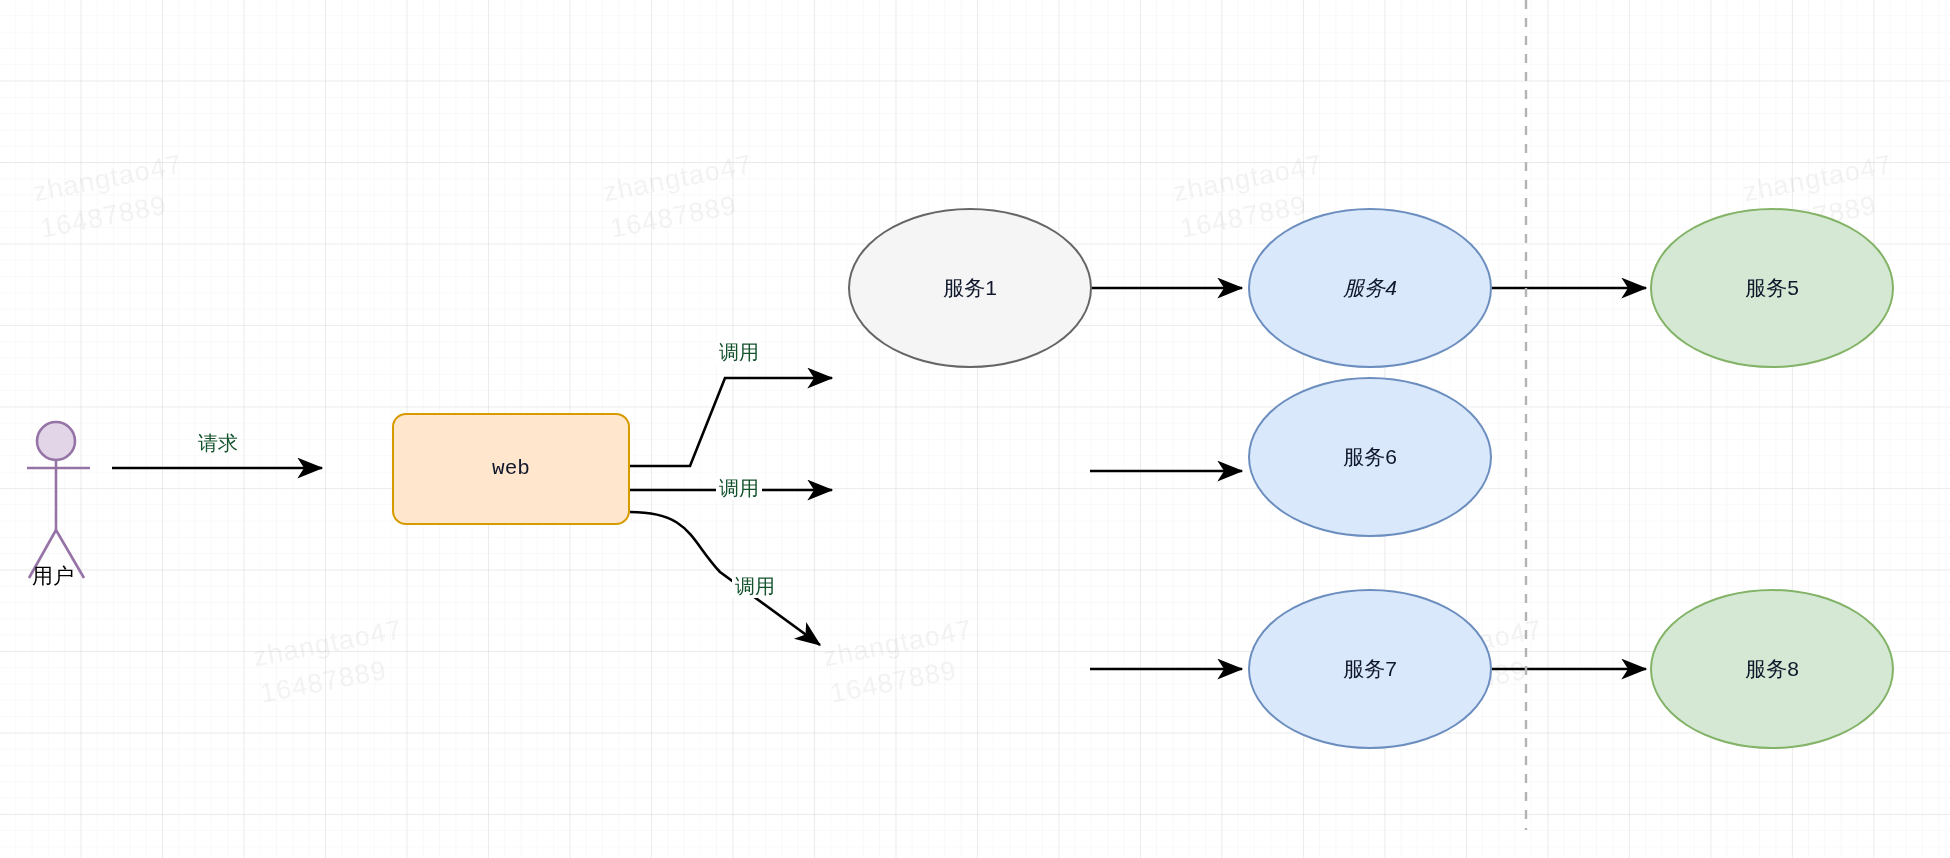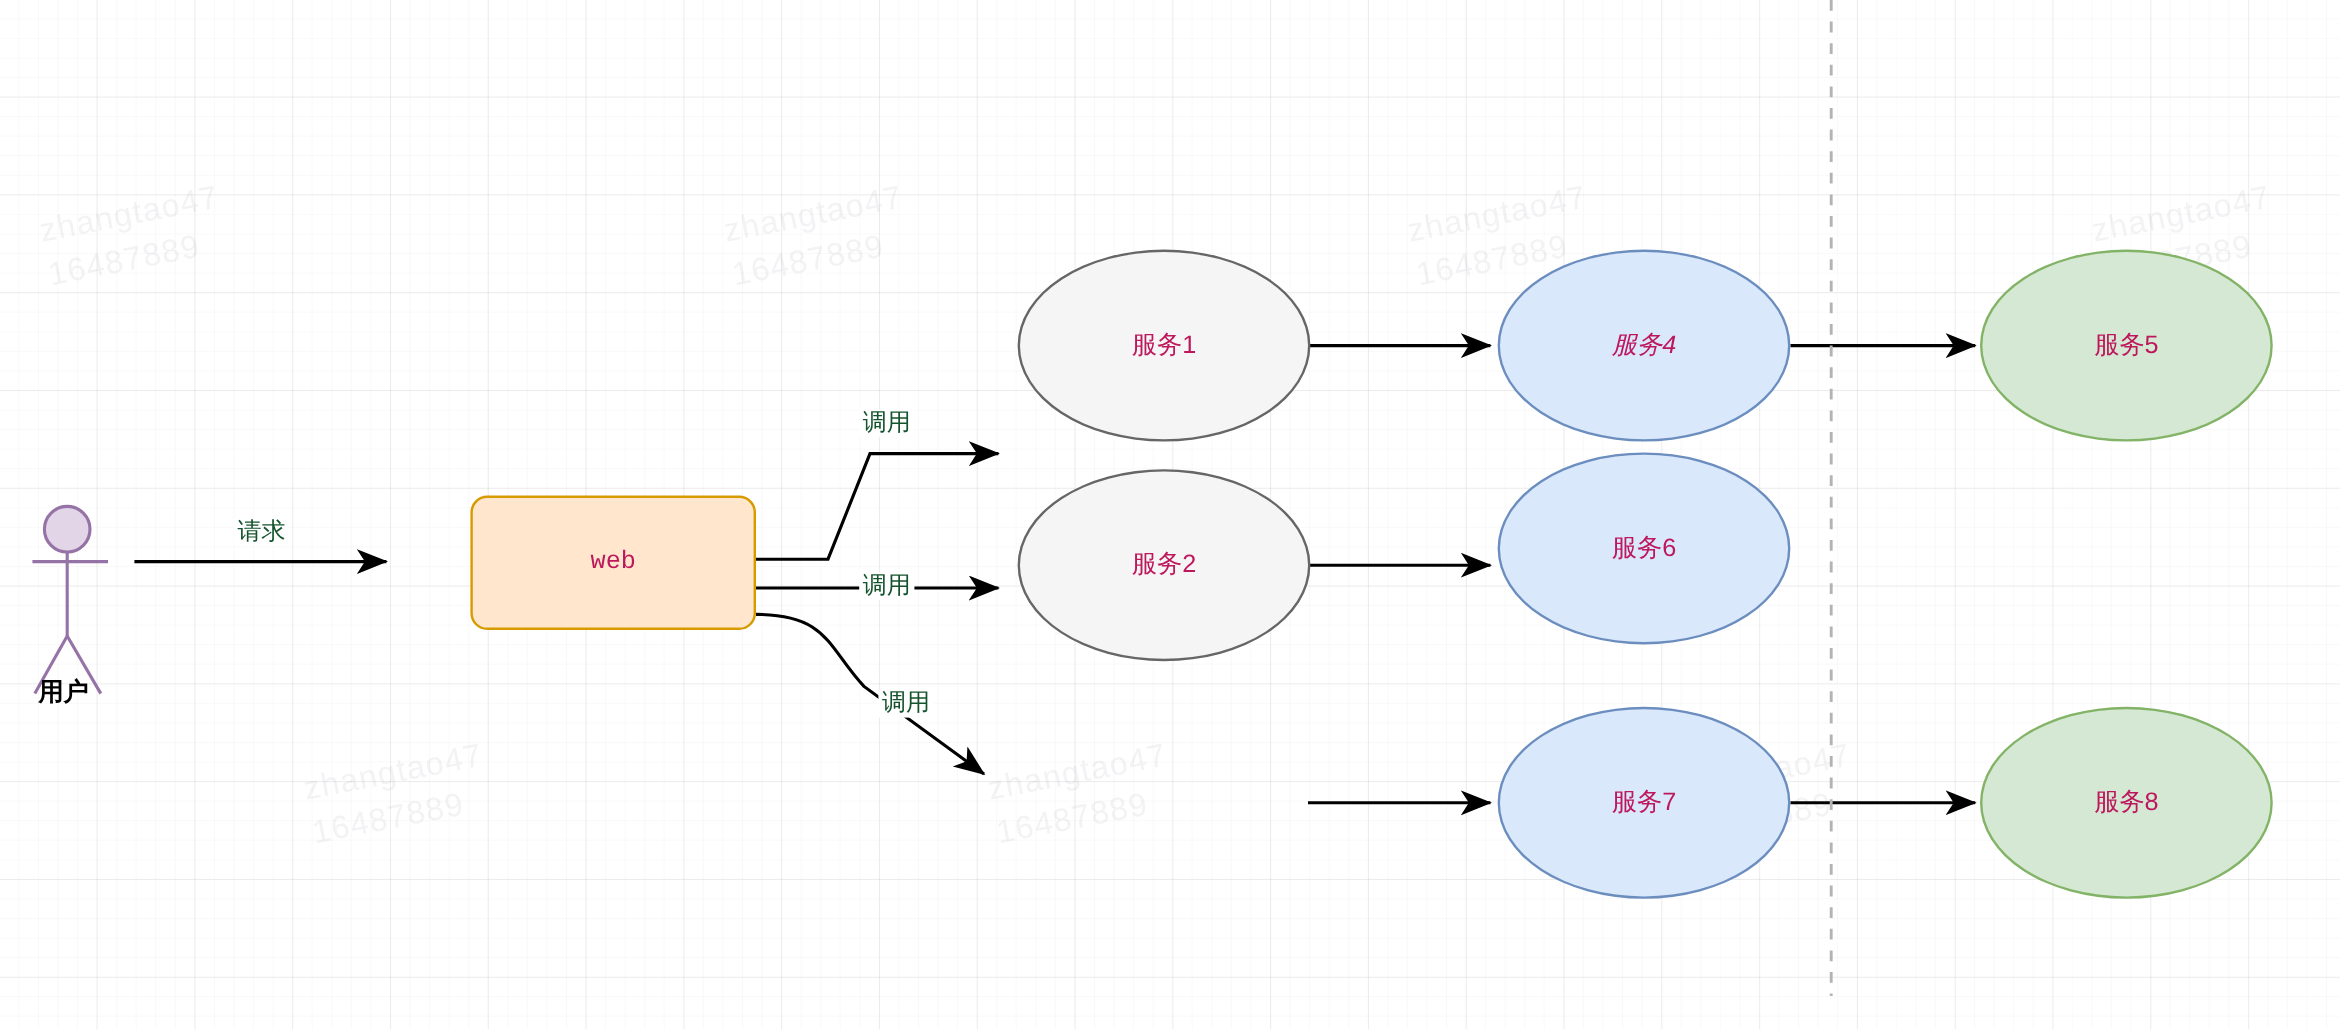--- a/index.html
+++ b/index.html
@@ -62,21 +62,21 @@
     justify-content: center;
     box-sizing: border-box;
   }
   .ellipse {
     border-radius: 50%;
     border-width: 2px;
     border-style: solid;
   }
   .node-label {
     font-size: 21px;
-    color: #be185d;
+    color: #0f172a;
     text-align: center;
     line-height: 1.2;
     white-space: nowrap;
   }
   .rbox {
     border-radius: 14px;
     border-width: 2.5px;
     border-style: solid;
     font-family: Liberation Mono, monospace;
   }
@@ -89,21 +89,20 @@
     padding: 0 3px;
     white-space: nowrap;
     line-height: 1.15;
   }
   .actor-label {
     position: absolute;
     z-index: 3;
     font-size: 21px;
     color: #000000;
     white-space: nowrap;
-    font-weight: bold;
   }
 </style>
 </head>
 <body>
 
 <div id="canvas">
 
   <div id="wm-layer">
       <div class="wm" style="left: 30px; top: 175px;">zhangtao47
 16487889</div>
@@ -170,24 +169,20 @@
   <div class="node rbox" style="left:392px; top:413px; width:238px; height:112px;
               background:#ffe6cc; border-color:#d79b00;">
     <span class="node-label">web</span>
   </div>
 
   <div class="node ellipse" style="left:848px; top:208px; width:244px; height:160px;
               background:#f5f5f5; border-color:#666666;">
     <span class="node-label">服务1</span>
   </div>
 
-  <div class="node ellipse" style="left:848px; top:391px; width:244px; height:160px;
-              background:#f5f5f5; border-color:#666666;">
-    <span class="node-label">服务2</span>
-  </div>
 
 
   <div class="node ellipse" style="left:1248px; top:208px; width:244px; height:160px;
               background:#dae8fc; border-color:#6c8ebf;font-style:italic;">
     <span class="node-label">服务4</span>
   </div>
 
   <div class="node ellipse" style="left:1248px; top:377px; width:244px; height:160px;
               background:#dae8fc; border-color:#6c8ebf;">
     <span class="node-label">服务6</span>

